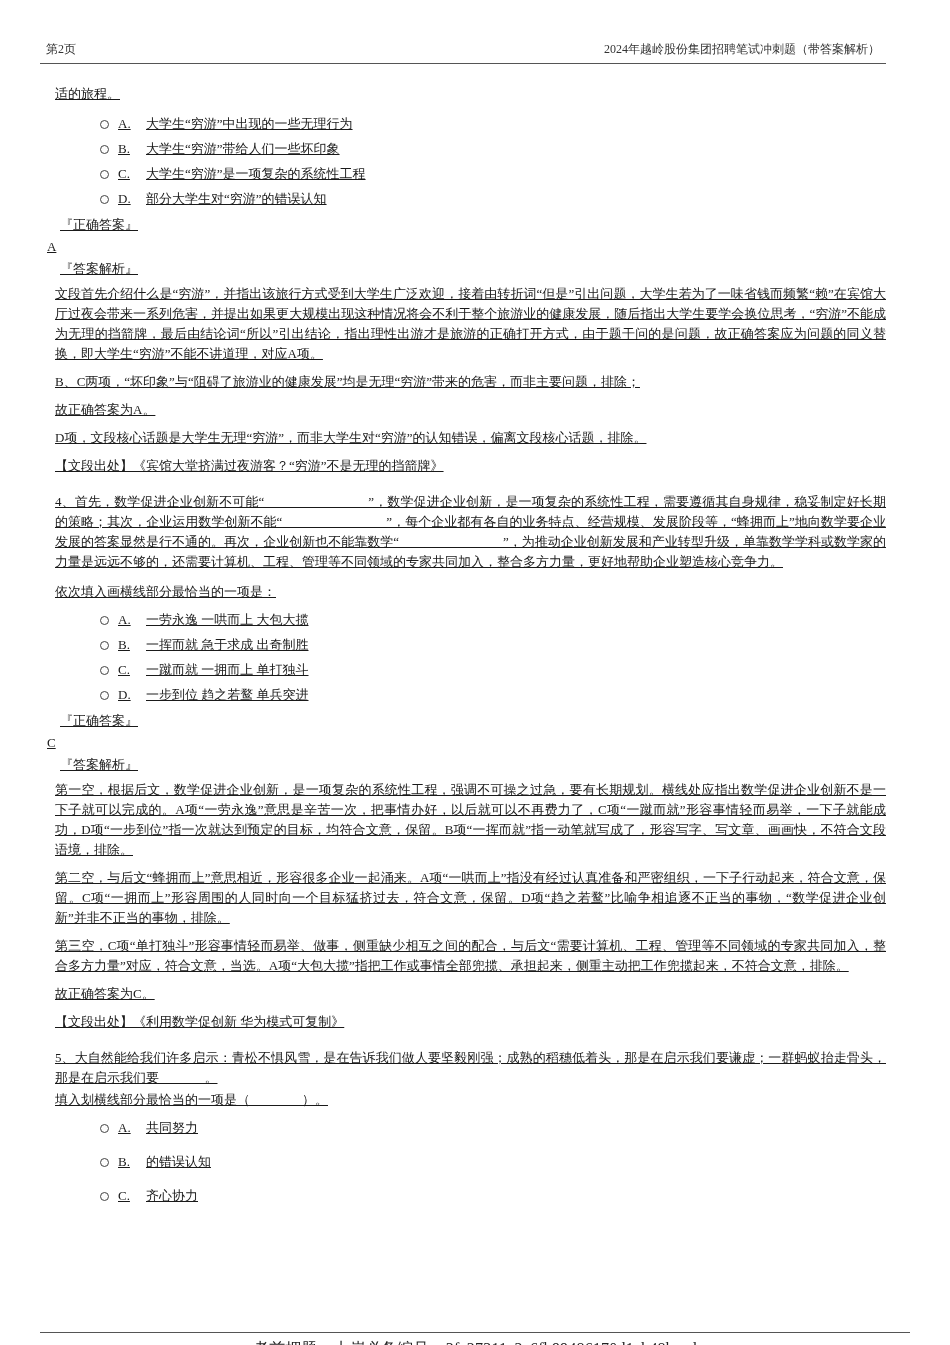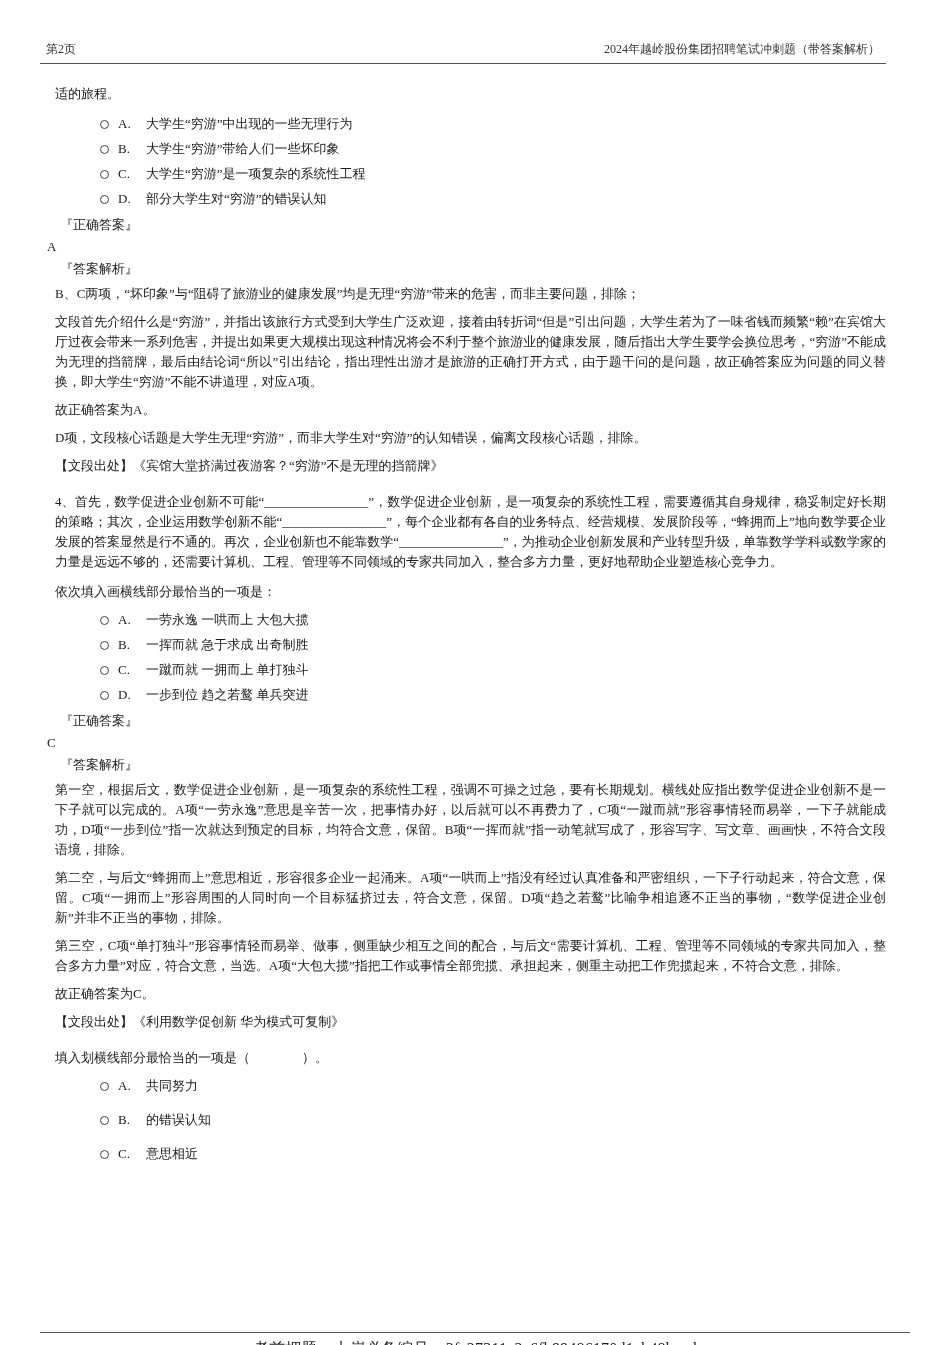--- a/index.html
+++ b/index.html
@@ -56,21 +56,21 @@
   }
   .opt-label {
     display: inline-block;
     min-width: 28px;
   }
   .ans-title { margin-left: 5px; margin-bottom: 2px; }
   .ans-letter { margin-left: -8px; margin-bottom: 2px; }
   .analysis-title { margin-left: 5px; margin-bottom: 5px; }
   .analysis-p { margin-bottom: 8px; }
   .source { margin-bottom: 16px; }
-  .section { margin-top: 6px; }
+  .section { margin-top: 6px; text-decoration: underline; }
   .footer {
     position: absolute;
     left: 40px;
     right: 40px;
     bottom: 10px;
     border-top: 1px solid #555;
     padding: 6px 6px 0 6px;
     display: flex;
     justify-content: center;
     font-size: 16px;
@@ -113,22 +113,22 @@
           <span class="radio"></span>
           <span class="opt-label">D.</span>
           <span class="opt-text">部分大学生对“穷游”的错误认知</span>
         </div>
       </div>
 
       <div class="ans-title">『正确答案』</div>
       <div class="ans-letter">A</div>
       <div class="analysis-title">『答案解析』</div>
 
+      <div class="p analysis-p">文段首先介绍什么是“穷游”，并指出该旅行方式受到大学生广泛欢迎，接着由转折词“但是”引出问题，大学生若为了一味省钱而频繁“赖”在宾馆大厅过夜会带来一系列危害，并提出如果更大规模出现这种情况将会不利于整个旅游业的健康发展，随后指出大学生要学会换位思考，“穷游”不能成为无理的挡箭牌，最后由结论词“所以”引出结论，指出理性出游才是旅游的正确打开方式，由于题干问的是问题，故正确答案应为问题的同义替换，即大学生“穷游”不能不讲道理，对应A项。</div>
       <div class="p analysis-p">B、C两项，“坏印象”与“阻碍了旅游业的健康发展”均是无理“穷游”带来的危害，而非主要问题，排除；</div>
-      <div class="p analysis-p">文段首先介绍什么是“穷游”，并指出该旅行方式受到大学生广泛欢迎，接着由转折词“但是”引出问题，大学生若为了一味省钱而频繁“赖”在宾馆大厅过夜会带来一系列危害，并提出如果更大规模出现这种情况将会不利于整个旅游业的健康发展，随后指出大学生要学会换位思考，“穷游”不能成为无理的挡箭牌，最后由结论词“所以”引出结论，指出理性出游才是旅游的正确打开方式，由于题干问的是问题，故正确答案应为问题的同义替换，即大学生“穷游”不能不讲道理，对应A项。</div>
       <div class="p analysis-p">故正确答案为A。</div>
       <div class="p analysis-p">D项，文段核心话题是大学生无理“穷游”，而非大学生对“穷游”的认知错误，偏离文段核心话题，排除。</div>
       <div class="p source">【文段出处】《宾馆大堂挤满过夜游客？“穷游”不是无理的挡箭牌》</div>
     </div>
 
     <div class="section q4">
       <div class="p stem">4、首先，数学促进企业创新不可能“________________”，数学促进企业创新，是一项复杂的系统性工程，需要遵循其自身规律，稳妥制定好长期的策略；其次，企业运用数学创新不能“________________”，每个企业都有各自的业务特点、经营规模、发展阶段等，“蜂拥而上”地向数学要企业发展的答案显然是行不通的。再次，企业创新也不能靠数学“________________”，为推动企业创新发展和产业转型升级，单靠数学学科或数学家的力量是远远不够的，还需要计算机、工程、管理等不同领域的专家共同加入，整合多方力量，更好地帮助企业塑造核心竞争力。</div>
       <div class="p">依次填入画横线部分最恰当的一项是：</div>
 
       <div class="options">
@@ -159,37 +159,38 @@
       <div class="analysis-title">『答案解析』</div>
 
       <div class="p analysis-p">第一空，根据后文，数学促进企业创新，是一项复杂的系统性工程，强调不可操之过急，要有长期规划。横线处应指出数学促进企业创新不是一下子就可以完成的。A项“一劳永逸”意思是辛苦一次，把事情办好，以后就可以不再费力了，C项“一蹴而就”形容事情轻而易举，一下子就能成功，D项“一步到位”指一次就达到预定的目标，均符合文意，保留。B项“一挥而就”指一动笔就写成了，形容写字、写文章、画画快，不符合文段语境，排除。</div>
       <div class="p analysis-p">第二空，与后文“蜂拥而上”意思相近，形容很多企业一起涌来。A项“一哄而上”指没有经过认真准备和严密组织，一下子行动起来，符合文意，保留。C项“一拥而上”形容周围的人同时向一个目标猛挤过去，符合文意，保留。D项“趋之若鹜”比喻争相追逐不正当的事物，“数学促进企业创新”并非不正当的事物，排除。</div>
       <div class="p analysis-p">第三空，C项“单打独斗”形容事情轻而易举、做事，侧重缺少相互之间的配合，与后文“需要计算机、工程、管理等不同领域的专家共同加入，整合多方力量”对应，符合文意，当选。A项“大包大揽”指把工作或事情全部兜揽、承担起来，侧重主动把工作兜揽起来，不符合文意，排除。</div>
       <div class="p analysis-p">故正确答案为C。</div>
       <div class="p source">【文段出处】《利用数学促创新 华为模式可复制》</div>
     </div>
 
     <div class="section q5">
+      <div class="p stem" style="margin-bottom:2px;">5、大自然能给我们许多启示：青松不惧风雪，是在告诉我们做人要坚毅刚强；成熟的稻穗低着头，那是在启示我们要谦虚；一群蚂蚁抬走骨头，那是在启示我们要_______。</div>
       <div class="p">填入划横线部分最恰当的一项是（　　　　）。</div>
 
       <div class="options">
         <div class="option">
           <span class="radio"></span>
           <span class="opt-label">A.</span>
           <span class="opt-text">共同努力</span>
         </div>
         <div class="option">
           <span class="radio"></span>
           <span class="opt-label">B.</span>
           <span class="opt-text">的错误认知</span>
         </div>
         <div class="option">
           <span class="radio"></span>
           <span class="opt-label">C.</span>
-          <span class="opt-text">意思相近</span>
+          <span class="opt-text">齐心协力</span>
         </div>
       </div>
     </div>
 
   </div>
 
   <div class="footer">
     <span>考前押题，上岸必备</span>
     <span class="footer-code">编号：3fa27311c2c6fb99486170d1cb48bacd</span>
   </div>

